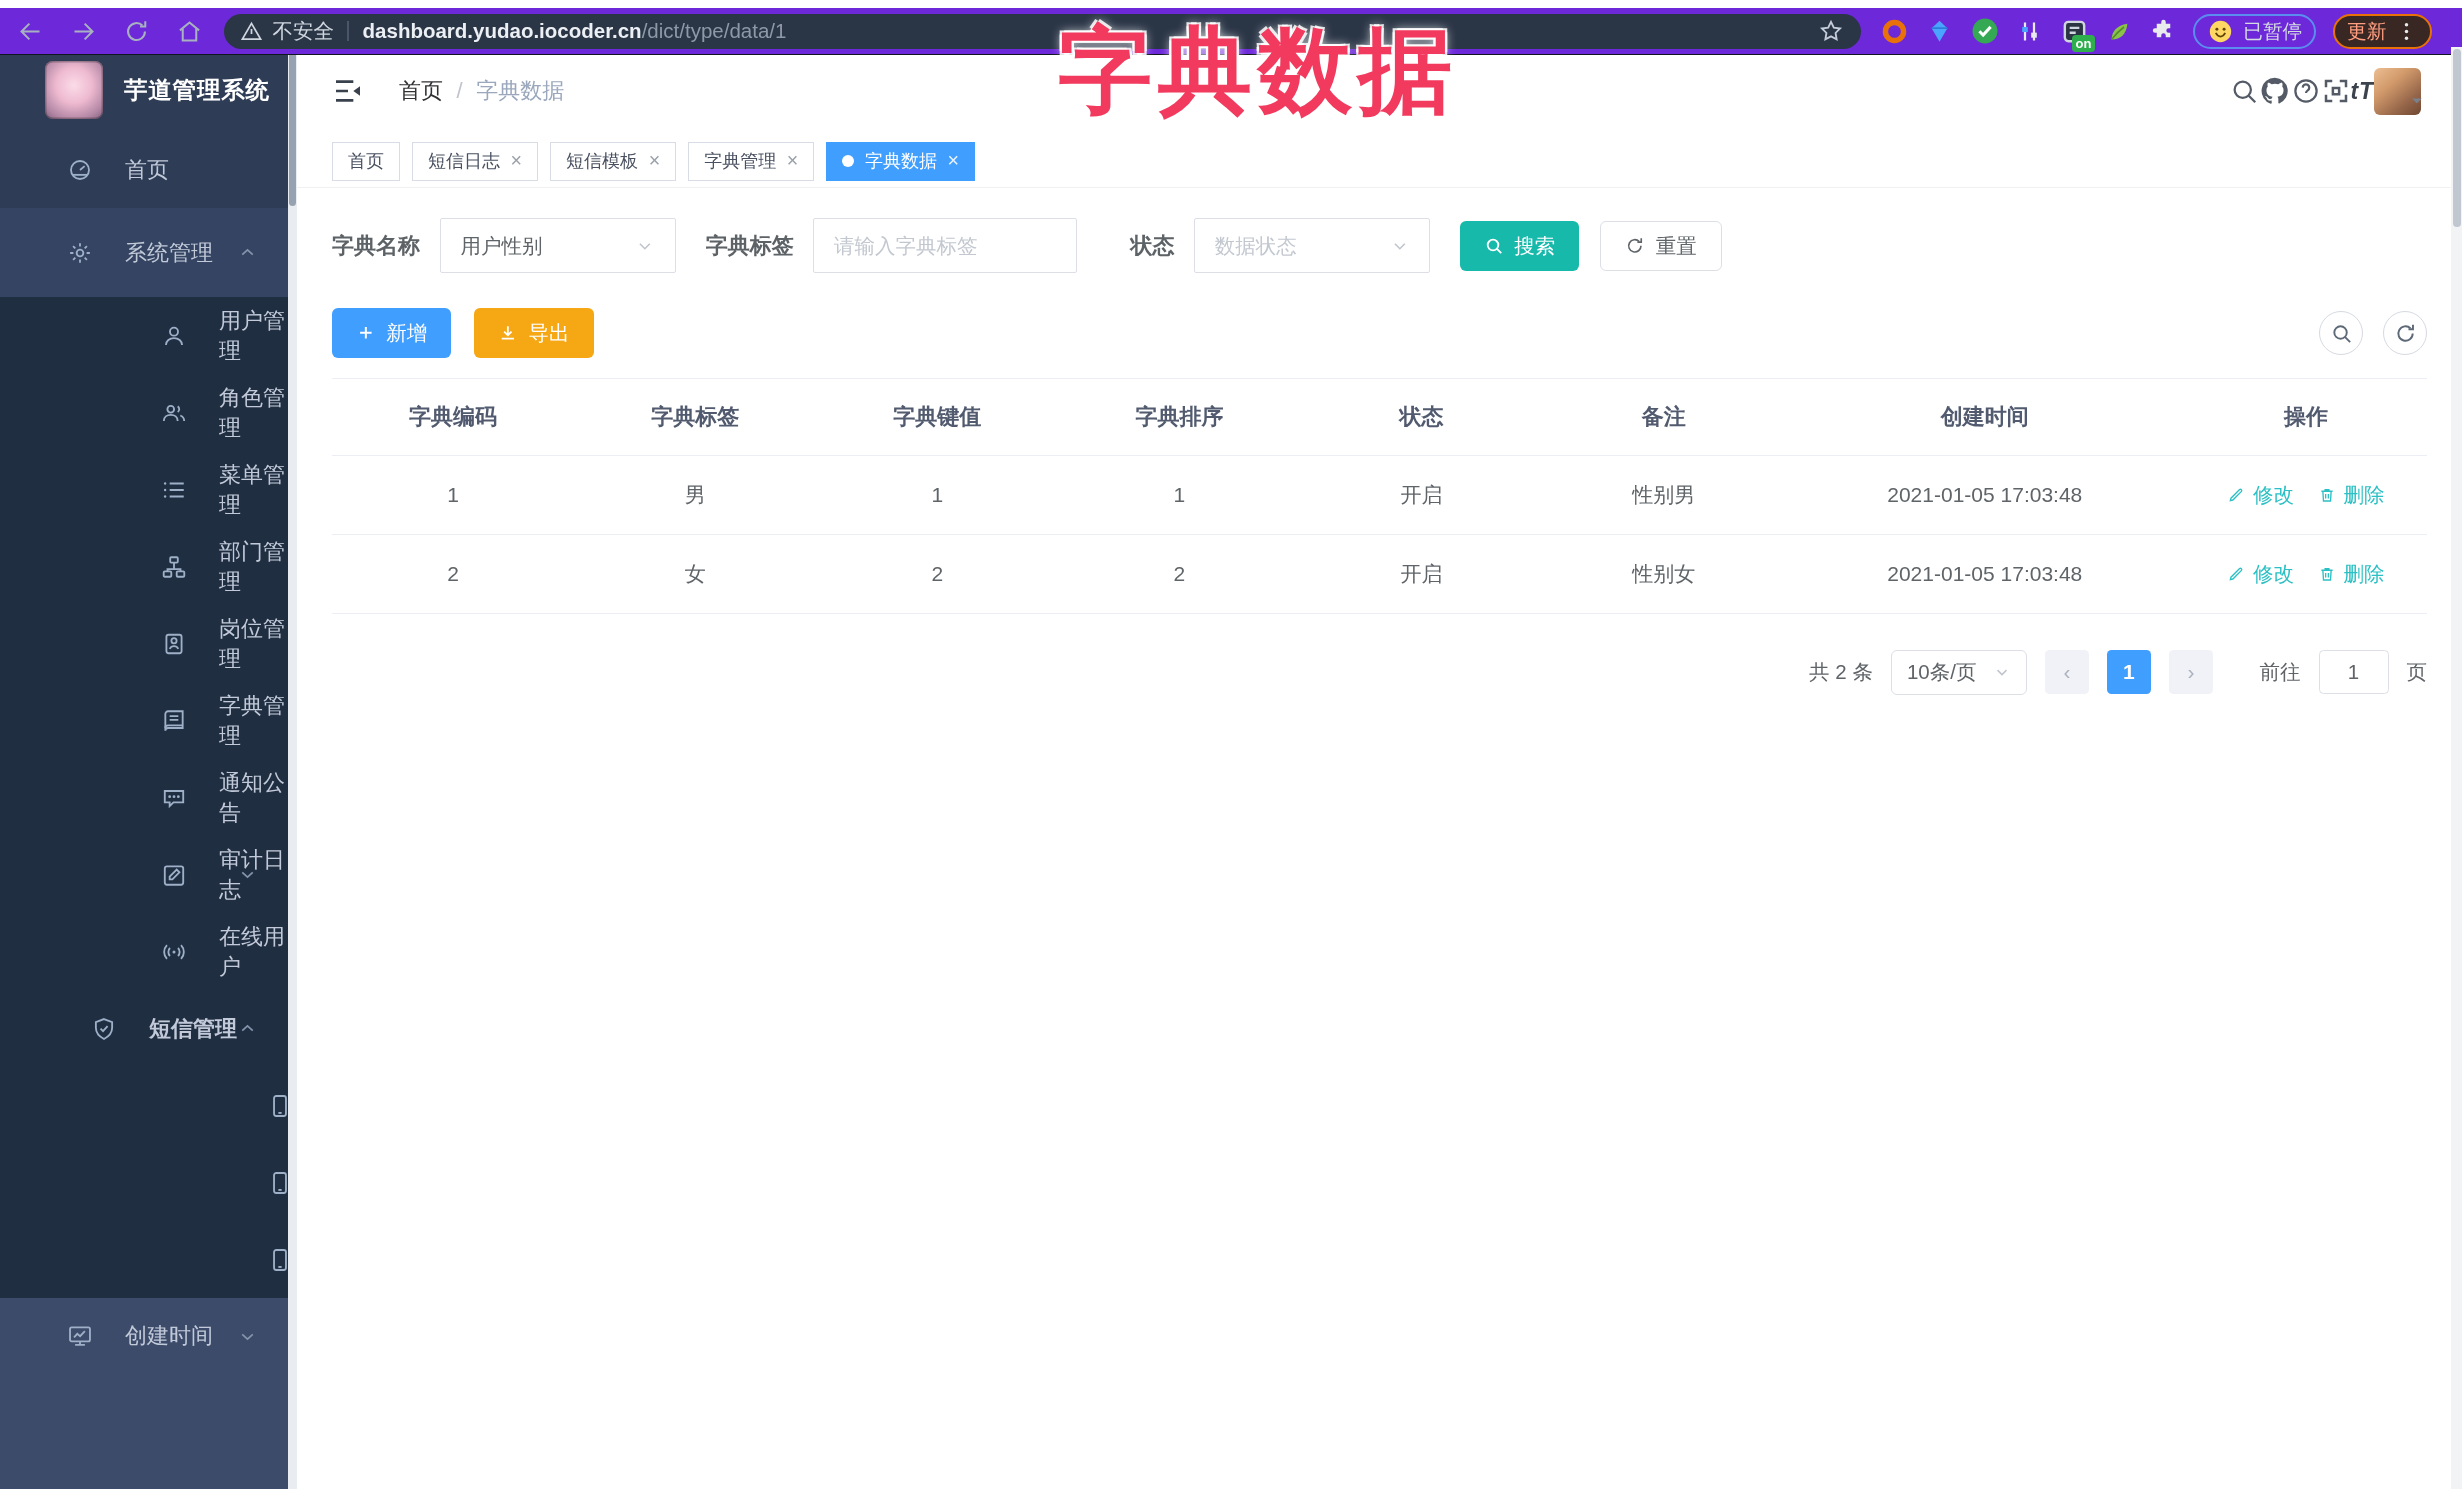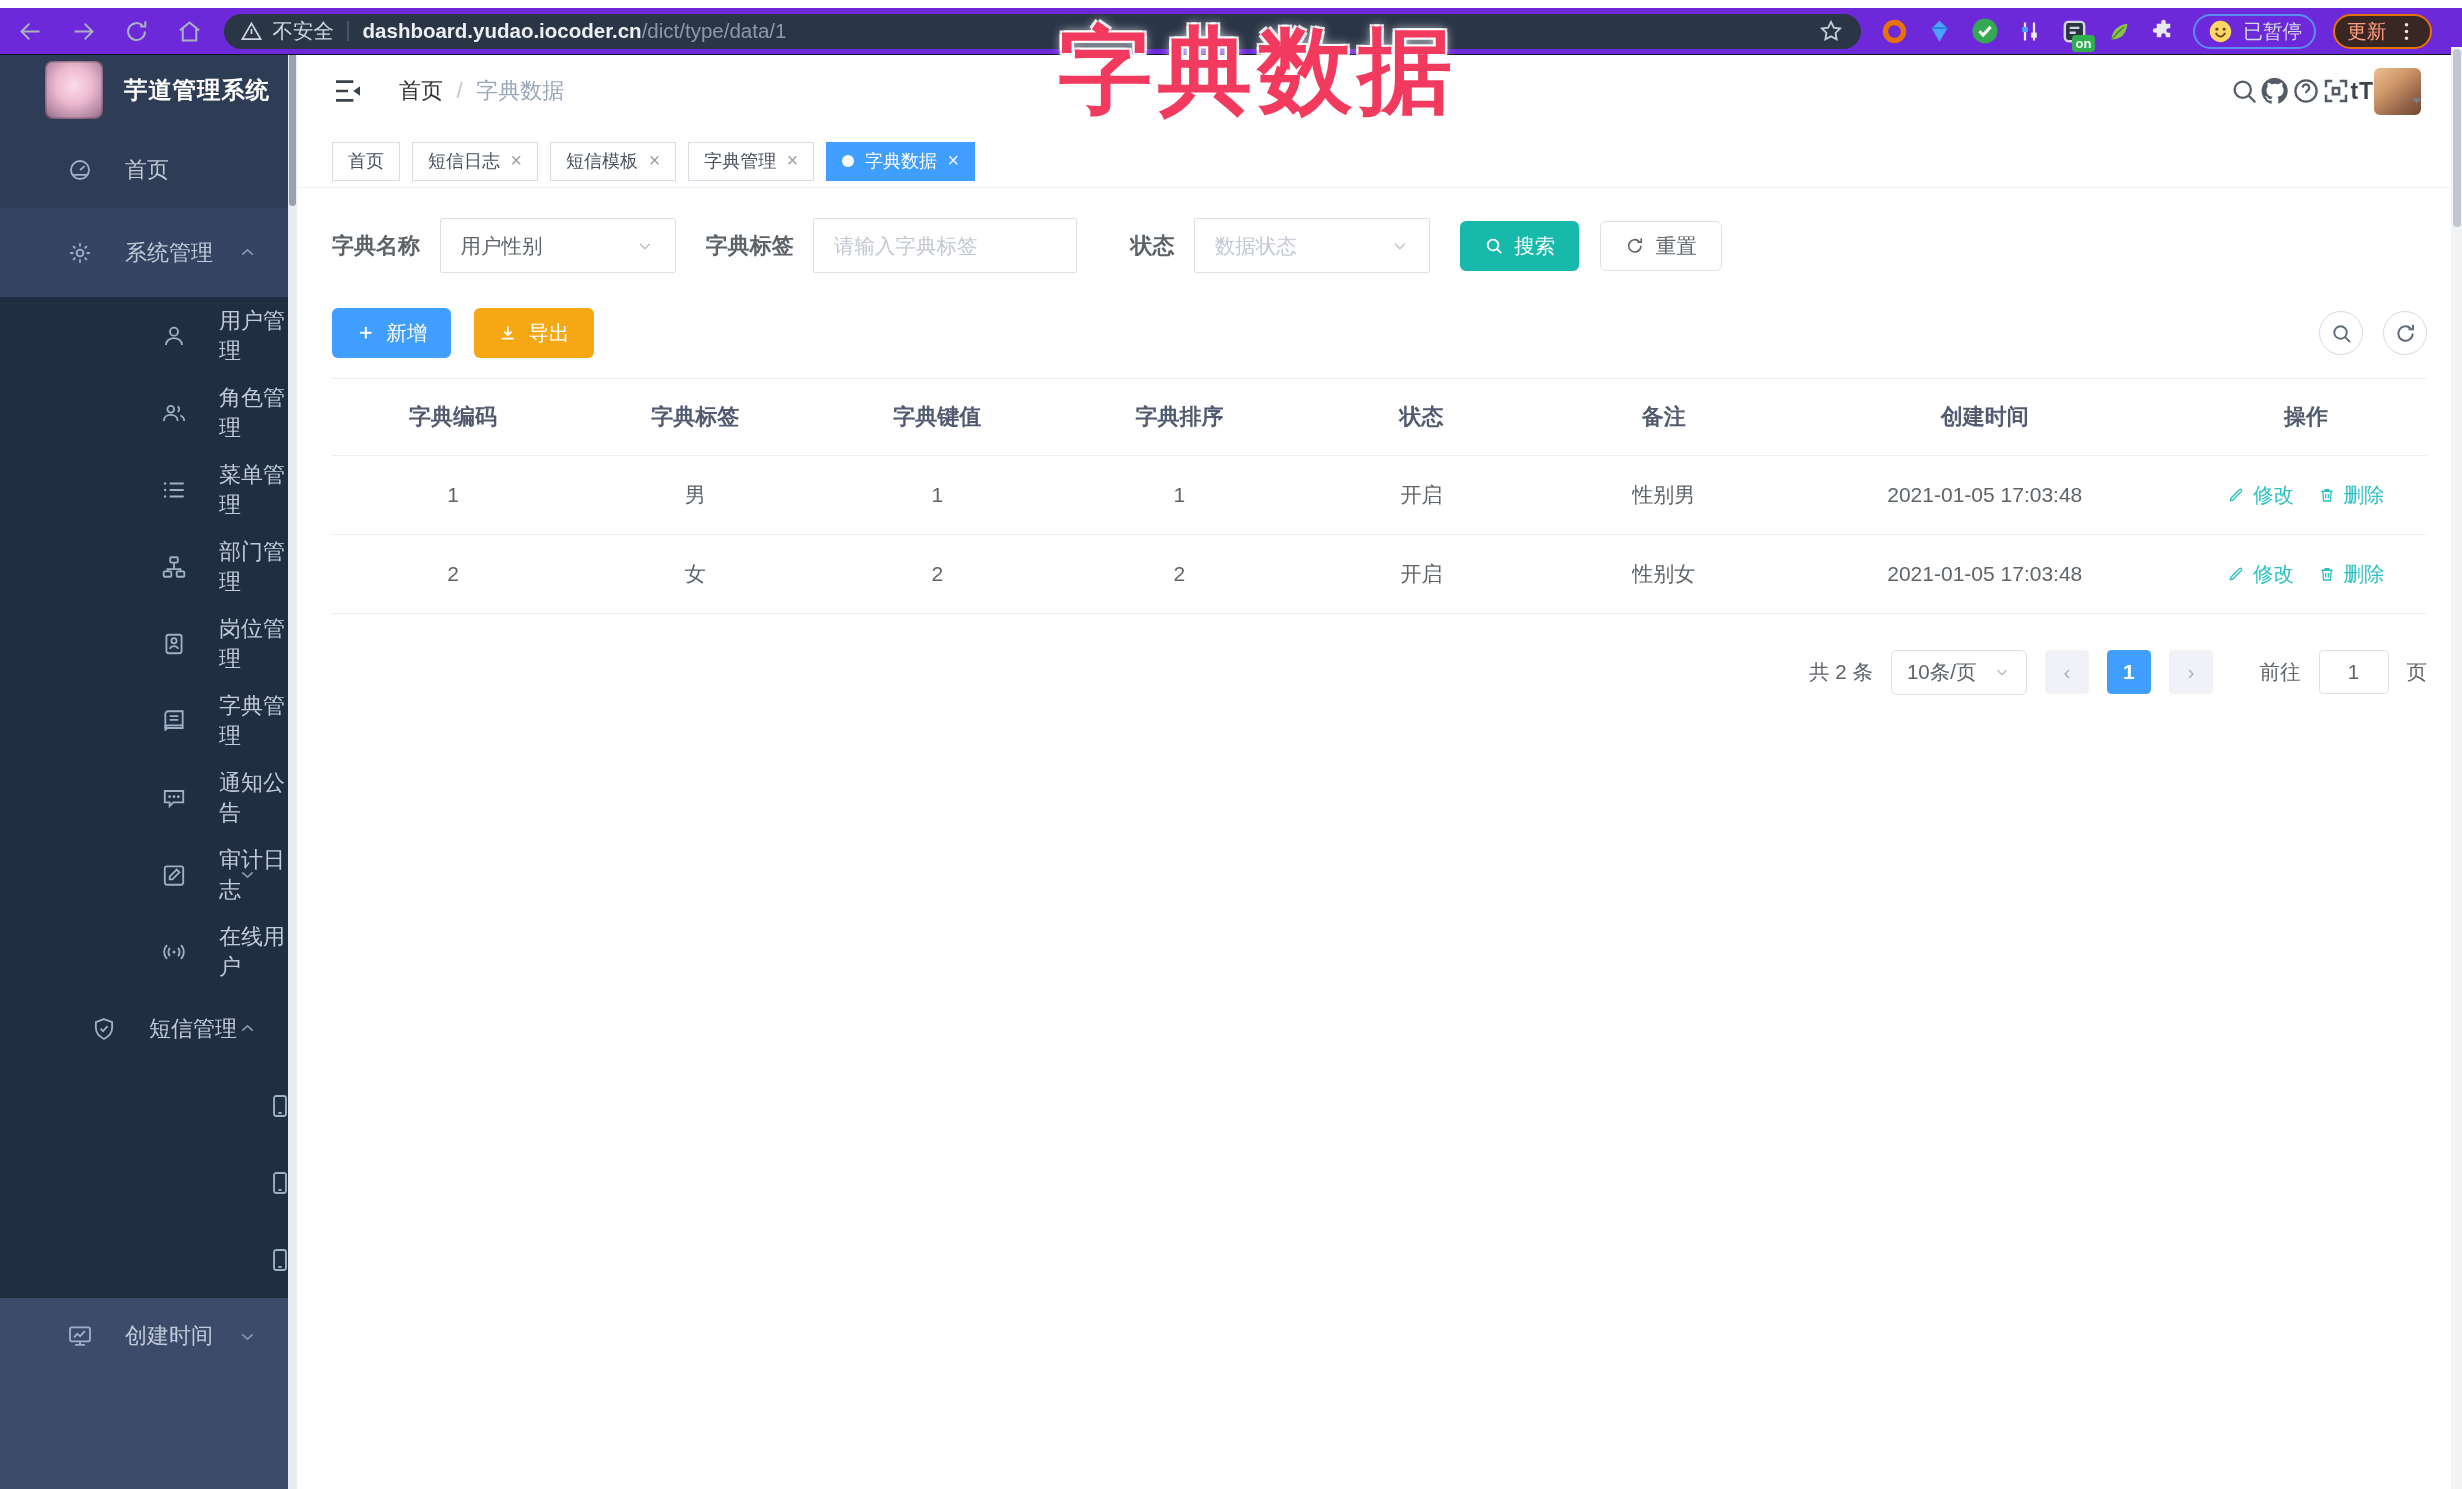--- a/index.html
+++ b/index.html
@@ -52,21 +52,21 @@
   .side-thumb { position:absolute; top:0; left:0.8px; width:7.6px; height:159px;
     background:#97a2b1; border-radius:3.8px; }
 
   .main { position:absolute; left:297px; top:0; width:2165px; height:1443px; background:#fff; }
   .app-header { height:88px; display:flex; align-items:center; padding:0 35px; }
   .hamburger { color:#39414d; }
   .breadcrumb { display:flex; align-items:center; gap:13.6px; margin-left:35px; font-size:22px; }
   .bc-home { color:#303133; }
   .bc-sep { color:#c0c4cc; }
   .bc-cur { color:#9aa7bc; }
-  .hdr-icons { display:flex; align-items:center; margin-left:auto; color:#545b66; }
+  .hdr-icons { display:flex; align-items:center; margin-left:auto; color:#545b66;font-style:italic; }
   .tT { font-size:23px; font-weight:bold; color:#3c434d; letter-spacing:0.8px; }
   .avatar { width:47px; height:47px; border-radius:6px;
     background:linear-gradient(140deg,#ecbe92 0%,#d29a6b 35%,#96664a 72%,#6e4830 100%); }
   .hdr-caret { color:#7a818c; margin-left:-13.6px; margin-top:19.7px; }
 
   .tabs-bar { height:53px; display:flex; align-items:center; gap:12px; padding:0 35px;
     border-bottom:0.8px solid #f0f1f3; }
   .tag { height:39px; display:flex; align-items:center; gap:10.6px; padding:0 15px;
     background:#fff; border:1.5px solid #d8dce5; color:#495060; font-size:18px; cursor:default; }
   .tag .dot { width:12px; height:12px; border-radius:50%; background:#fff; }
@@ -361,21 +361,21 @@
         </div>
         <div class="mi mi-dark" style="height: 77px; padding-left: 161px;">
           <span class="mi-icon">
             <svg width="26" height="26" viewBox="0 0 24 24" fill="none" stroke="currentColor" stroke-width="1.7">
               <circle cx="12" cy="12" r="1.4" fill="currentColor" stroke="none"></circle>
               <path d="M8.3 15.7a5.3 5.3 0 0 1 0-7.4M15.7 8.3a5.3 5.3 0 0 1 0 7.4M5.5 18.4a9.2 9.2 0 0 1 0-12.8M18.5 5.6a9.2 9.2 0 0 1 0 12.8"></path>
             </svg>
           </span>
           <span class="mi-label">在线用户</span>
         </div>
-        <div class="mi mi-dark" style="height: 77px; padding-left: 91px;">
+        <div class="mi mi-dark" style="height: 77px; padding-left: 91px; font-weight: bold;">
           <span class="mi-icon">
             <svg width="26" height="26" viewBox="0 0 24 24" fill="none" stroke="currentColor" stroke-width="1.7">
               <path d="M12 2.8l7.5 2.8v5.2c0 4.8-3.2 8.1-7.5 10.4-4.3-2.3-7.5-5.6-7.5-10.4V5.6z"></path>
               <path d="M8.8 11.6l2.3 2.3 4.2-4.6"></path>
             </svg>
           </span>
           <span class="mi-label">短信管理</span>
           <span class="chev">
             <svg width="21" height="21" viewBox="0 0 24 24" fill="none" stroke="currentColor" stroke-width="2">
               <path d="M6 14.5l6-5.5 6 5.5"></path>

